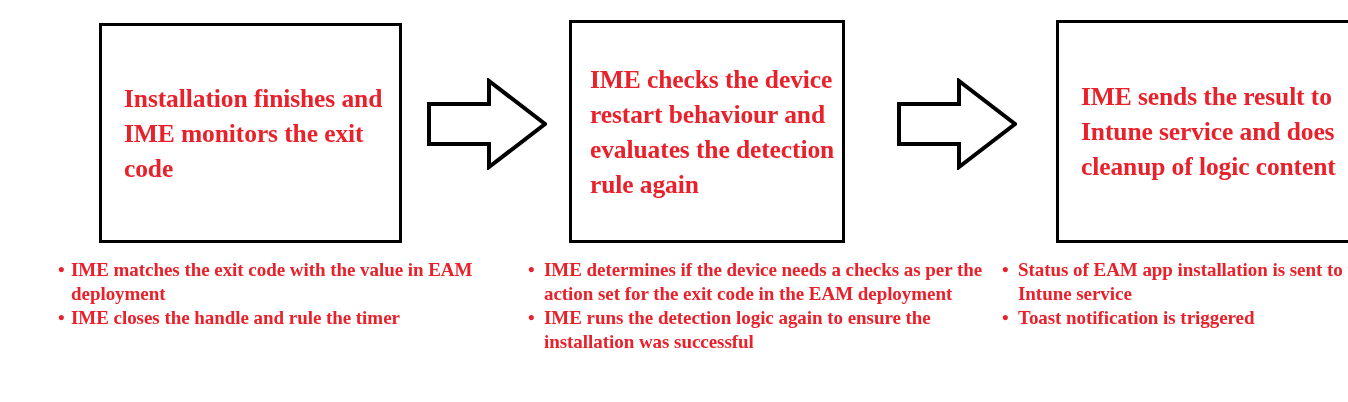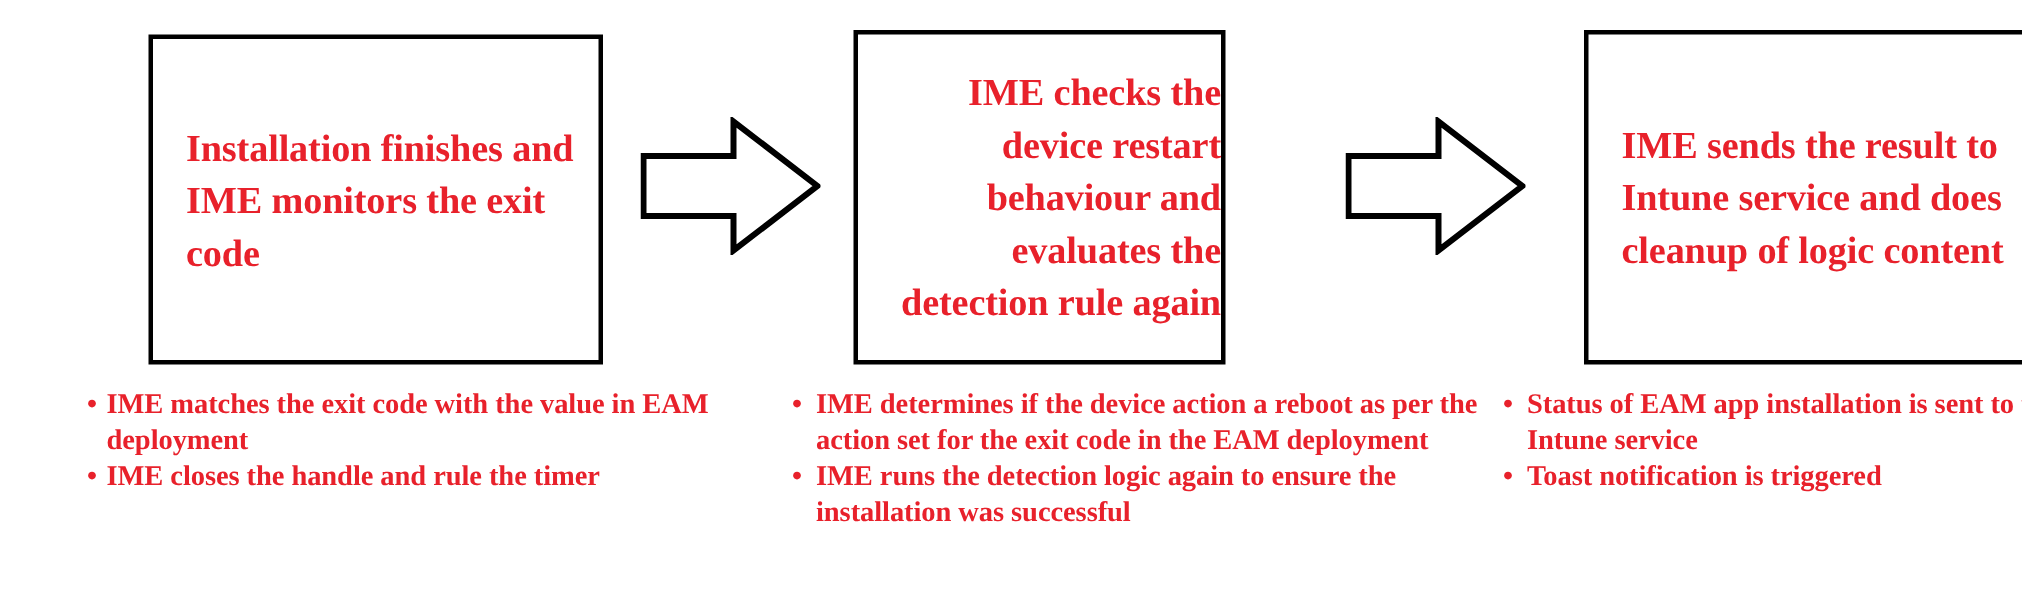--- a/index.html
+++ b/index.html
@@ -26,21 +26,21 @@
   .box {
     position: absolute;
     box-sizing: border-box;
     border: 3px solid #000000;
     background: #ffffff;
     display: flex;
     align-items: center;
     overflow: visible;
   }
   .box-1 { left: 55px;   top: 23px; width: 303px; height: 220px; }
-  .box-2 { left: 525px;  top: 20px; width: 248px; height: 223px; text-align: right; }
+  .box-2 { left: 525px;  top: 20px; width: 276px; height: 223px; }
   .box-3 { left: 1012px; top: 20px; width: 295px; height: 223px; }
 
   .box-text {
     color: #E8212B;
     font-weight: bold;
     font-size: 25.5px;
     line-height: 35px;
     letter-spacing: -0.1px;
     padding: 0 0 0 22px;
     width: 300px;
@@ -117,21 +117,21 @@
     </svg>
   </div>
 
   <div class="box box-2">
     <div class="box-text">IME checks the device restart behaviour and evaluates the detection rule again</div>
   </div>
 
   <div class="bullets bullets-2">
     <div class="bullet-row">
       <span class="bullet-mark">•</span>
-      <span class="bullet-text">IME determines if the device action a reboot as per the action set for the exit code in the EAM deployment</span>
+      <span class="bullet-text">IME determines if the device needs a checks as per the action set for the exit code in the EAM deployment</span>
     </div>
     <div class="bullet-row">
       <span class="bullet-mark">•</span>
       <span class="bullet-text">IME runs the detection logic again to ensure the installation was successful</span>
     </div>
   </div>
 
   <div class="arrow arrow-2">
     <svg viewBox="0 0 120 92" xmlns="http://www.w3.org/2000/svg" aria-hidden="true">
       <polygon points="2,26 62,26 62,3 118,46 62,89 62,66 2,66" fill="#ffffff" stroke="#000000" stroke-width="4" stroke-linejoin="miter"></polygon>

